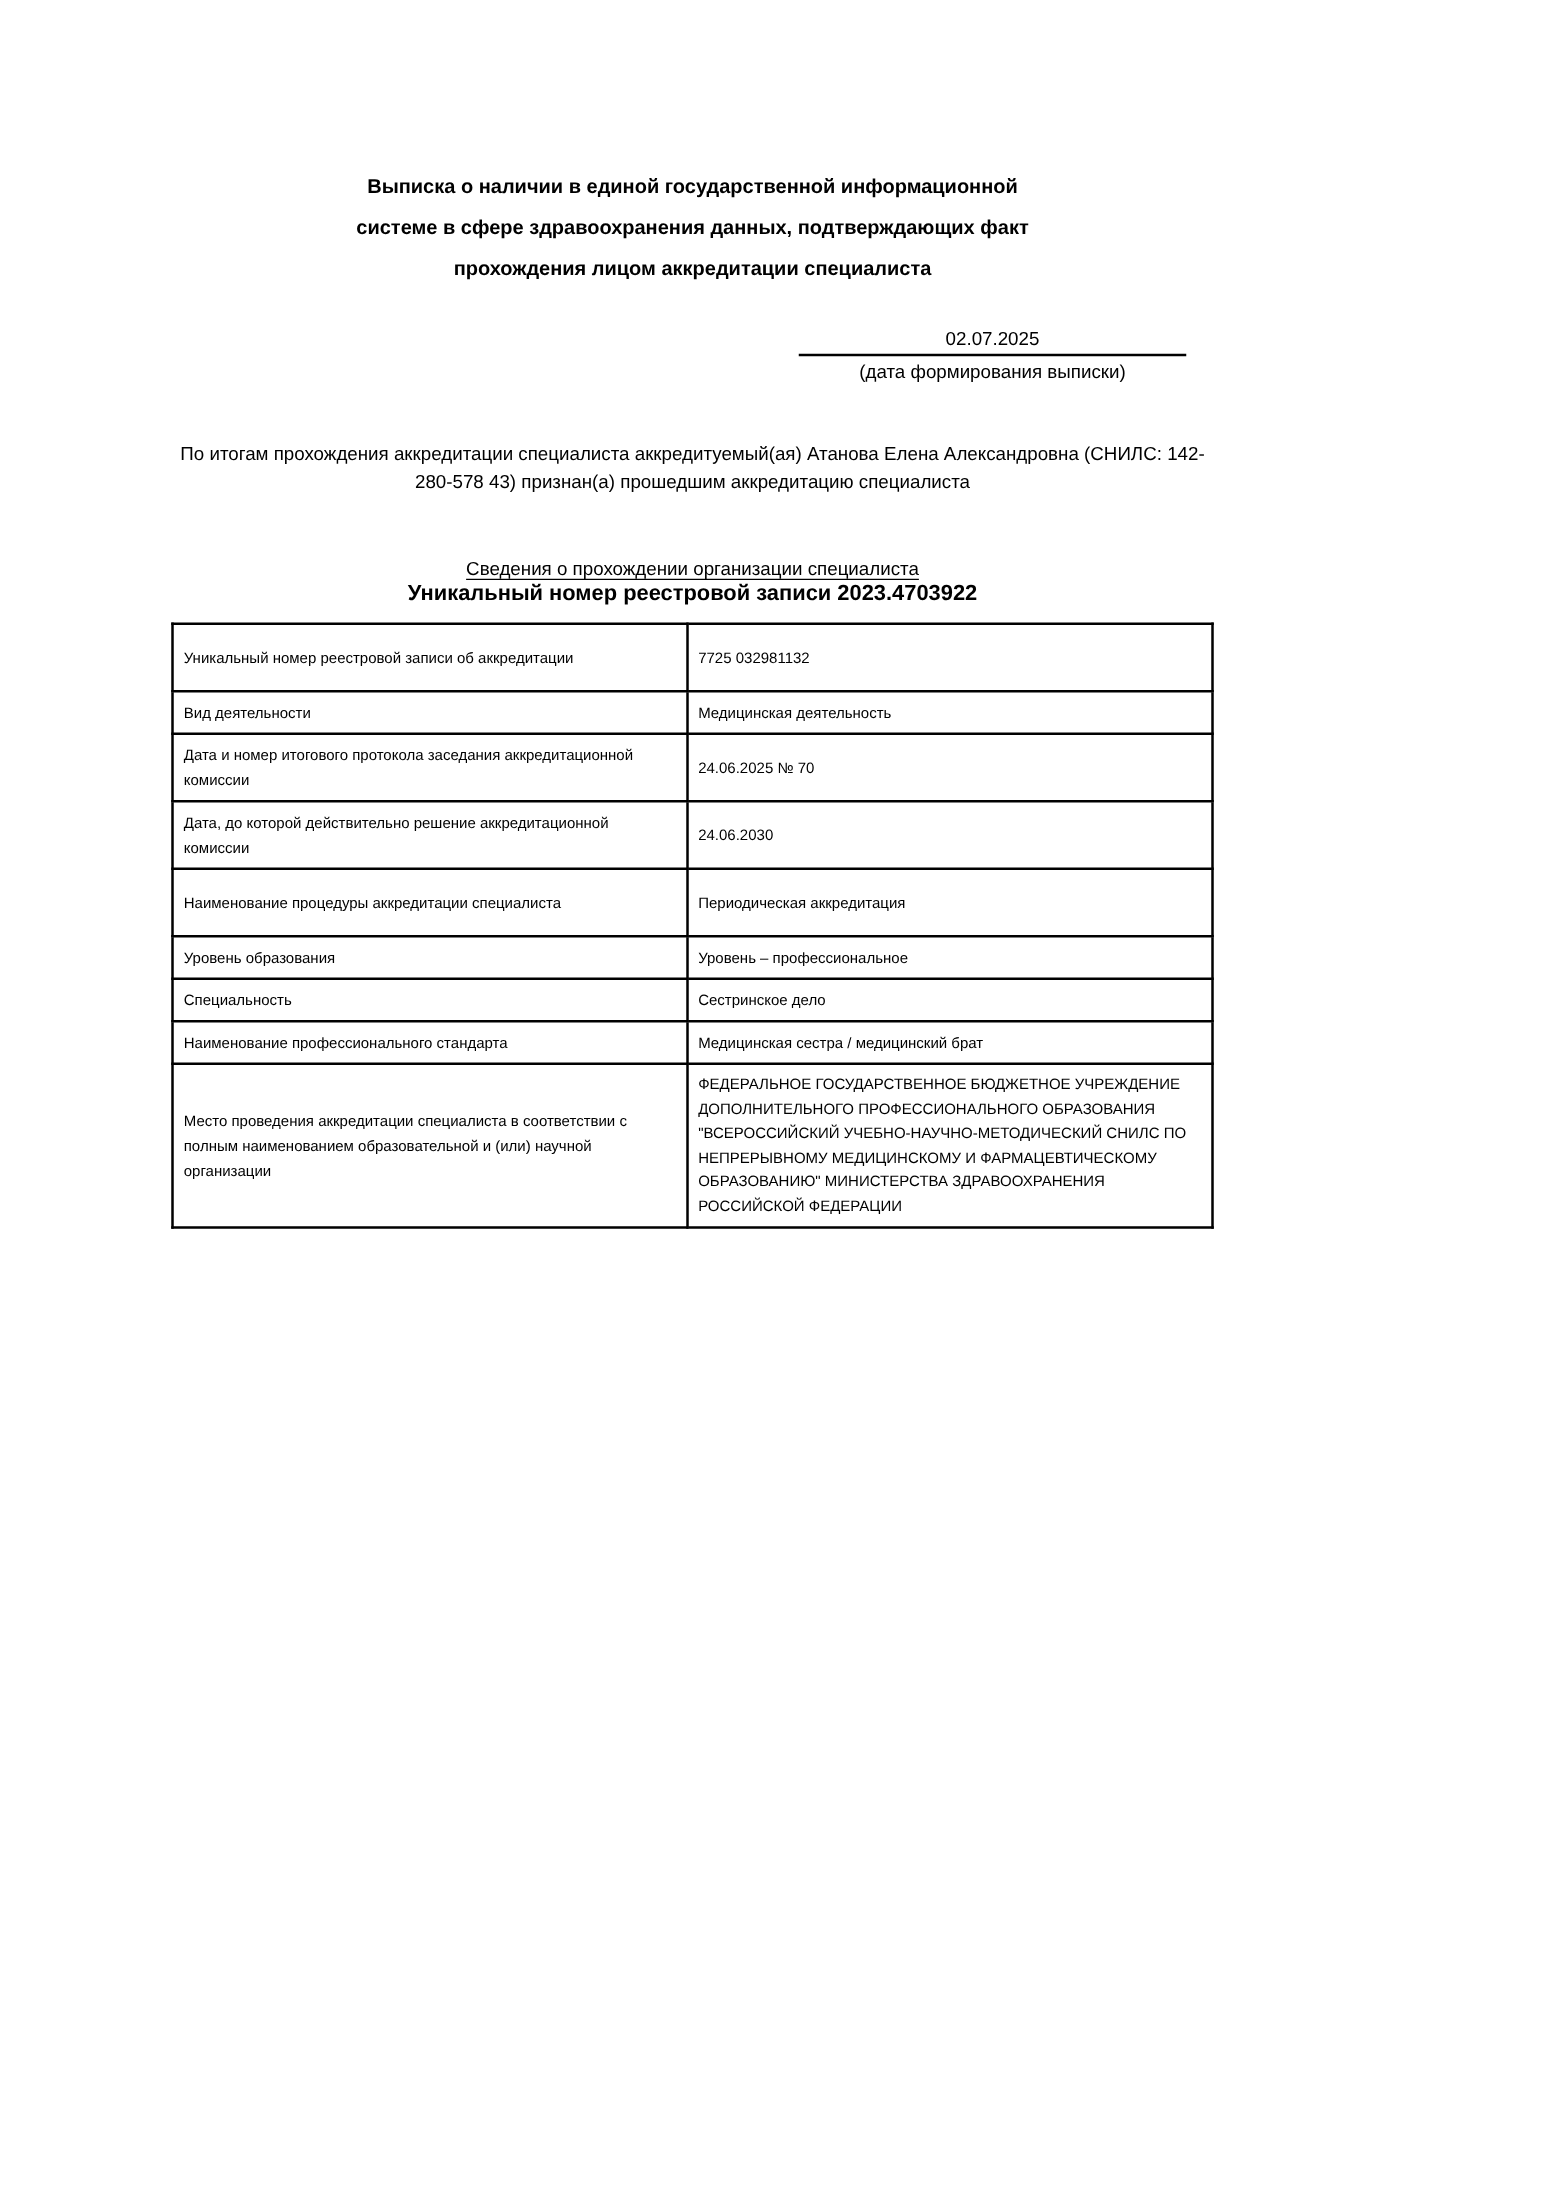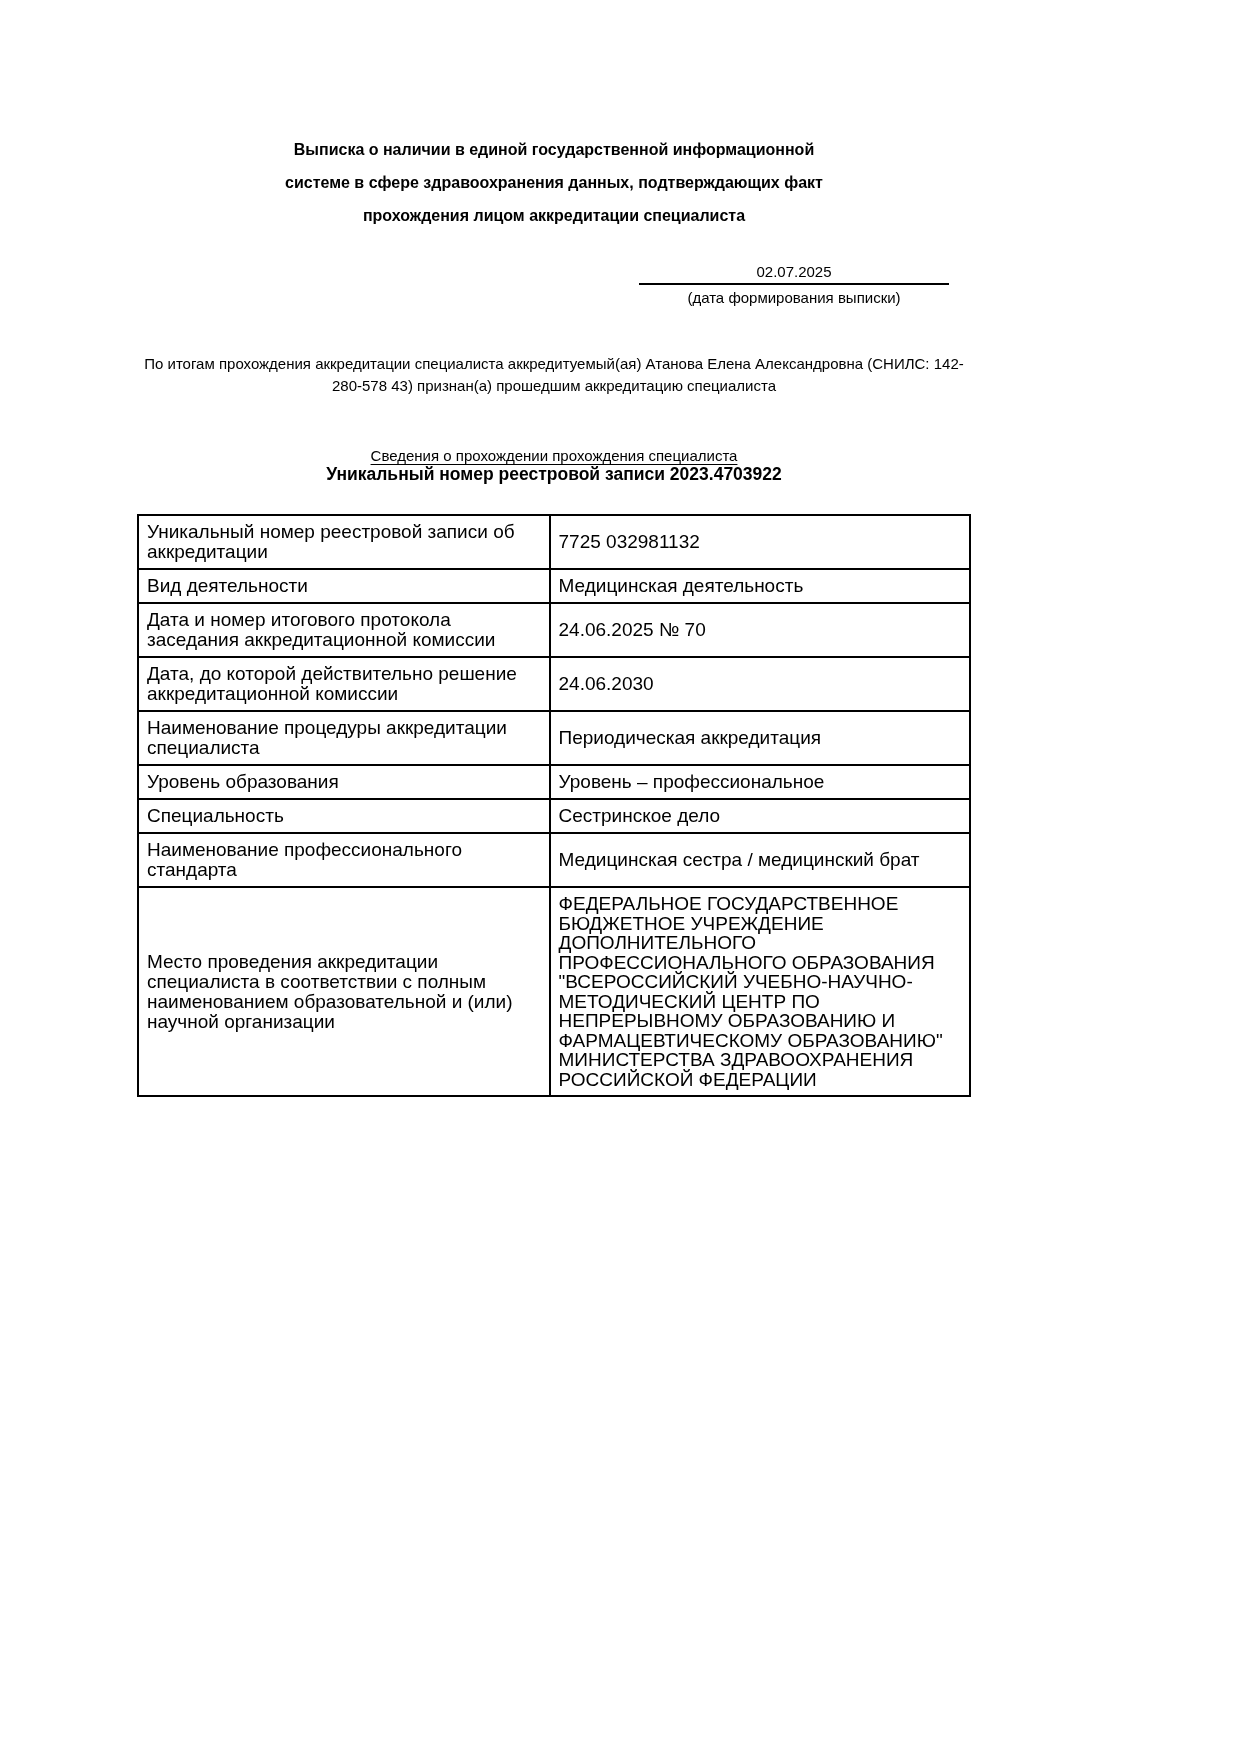--- a/index.html
+++ b/index.html
@@ -59,25 +59,25 @@
   .section-heading span {
     text-decoration: underline;
     text-underline-offset: 3px;
   }
   .registry-heading {
     font-size: 17.5px;
     font-weight: bold;
     text-align: center;
   }
   table.acc-table {
-    margin-top: 29px;
+    margin-top: 13px;
     width: 100%;
     border-collapse: collapse;
     table-layout: fixed;
-    font-size: 19px;
+    font-size: 12px;
   }
   table.acc-table td {
     border: 2px solid #000;
     padding: 6px 8px;
     vertical-align: middle;
     line-height: 20px;
     word-wrap: break-word;
   }
   td.cell-label { width: 47.3%; }
   td.cell-value { padding-left: 11px; }
@@ -92,21 +92,21 @@
   <div class="doc-title">Выписка о наличии в единой государственной информационной системе в сфере здравоохранения данных, подтверждающих факт прохождения лицом аккредитации специалиста</div>
 
   <div class="date-block">
     <span class="date-value">02.07.2025</span>
     <span class="date-caption">(дата формирования выписки)</span>
   </div>
 
   <p class="intro">По итогам прохождения аккредитации специалиста аккредитуемый(ая) Атанова Елена Александровна (СНИЛС: 142-280-578 43) признан(а) прошедшим аккредитацию специалиста</p>
 
   <div class="section-heading">
-    <span>Сведения о прохождении прохождения специалиста</span>
+    <span>Сведения о прохождении организации специалиста</span>
   </div>
 
   <div class="registry-heading">Уникальный номер реестровой записи 2023.4703922</div>
 
   <table class="acc-table">
     <tbody>
       <tr class="row-tall">
         <td class="cell-label">Уникальный номер реестровой записи об аккредитации</td>
         <td class="cell-value">7725 032981132</td>
       </tr>
@@ -133,18 +133,18 @@
       <tr>
         <td class="cell-label">Специальность</td>
         <td class="cell-value">Сестринское дело</td>
       </tr>
       <tr>
         <td class="cell-label">Наименование профессионального стандарта</td>
         <td class="cell-value">Медицинская сестра / медицинский брат</td>
       </tr>
       <tr class="row-big">
         <td class="cell-label">Место проведения аккредитации специалиста в соответствии с полным наименованием образовательной и (или) научной организации</td>
-        <td class="cell-value">ФЕДЕРАЛЬНОЕ ГОСУДАРСТВЕННОЕ БЮДЖЕТНОЕ УЧРЕЖДЕНИЕ ДОПОЛНИТЕЛЬНОГО ПРОФЕССИОНАЛЬНОГО ОБРАЗОВАНИЯ "ВСЕРОССИЙСКИЙ УЧЕБНО-НАУЧНО-МЕТОДИЧЕСКИЙ ЦЕНТР ПО НЕПРЕРЫВНОМУ ОБРАЗОВАНИЮ И ФАРМАЦЕВТИЧЕСКОМУ ОБРАЗОВАНИЮ" МИНИСТЕРСТВА ЗДРАВООХРАНЕНИЯ РОССИЙСКОЙ ФЕДЕРАЦИИ</td>
+        <td class="cell-value">ФЕДЕРАЛЬНОЕ ГОСУДАРСТВЕННОЕ БЮДЖЕТНОЕ УЧРЕЖДЕНИЕ ДОПОЛНИТЕЛЬНОГО ПРОФЕССИОНАЛЬНОГО ОБРАЗОВАНИЯ "ВСЕРОССИЙСКИЙ УЧЕБНО-НАУЧНО-МЕТОДИЧЕСКИЙ СНИЛС ПО НЕПРЕРЫВНОМУ МЕДИЦИНСКОМУ И ФАРМАЦЕВТИЧЕСКОМУ ОБРАЗОВАНИЮ" МИНИСТЕРСТВА ЗДРАВООХРАНЕНИЯ РОССИЙСКОЙ ФЕДЕРАЦИИ</td>
       </tr>
     </tbody>
   </table>
 
 </div>
 
 </body></html>

